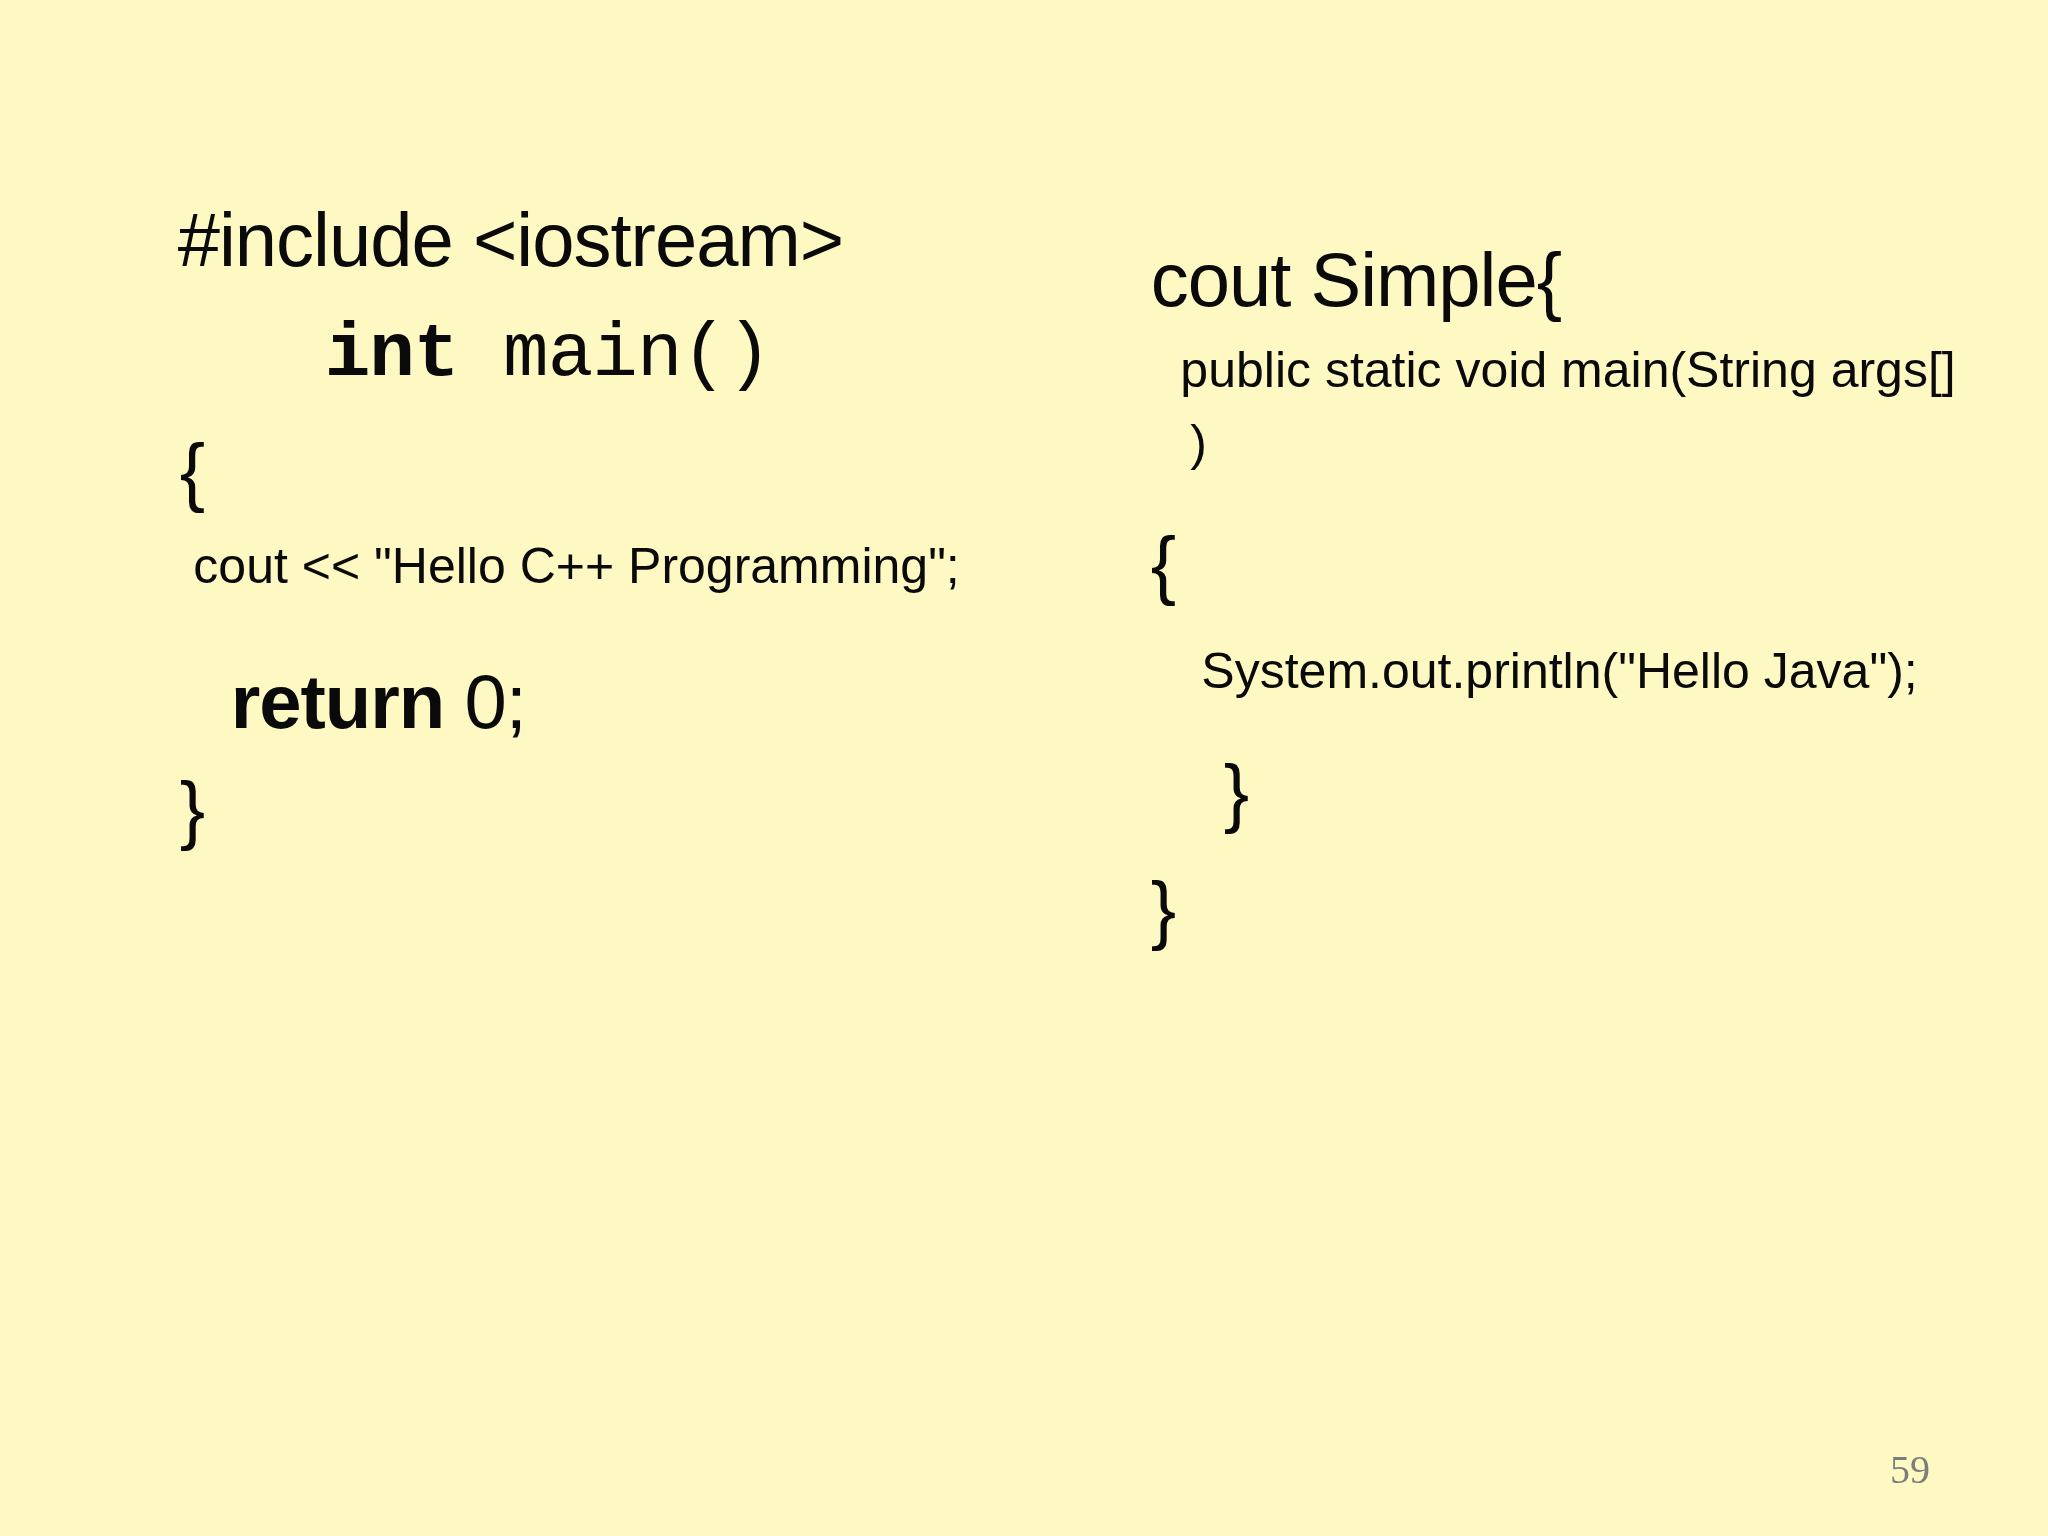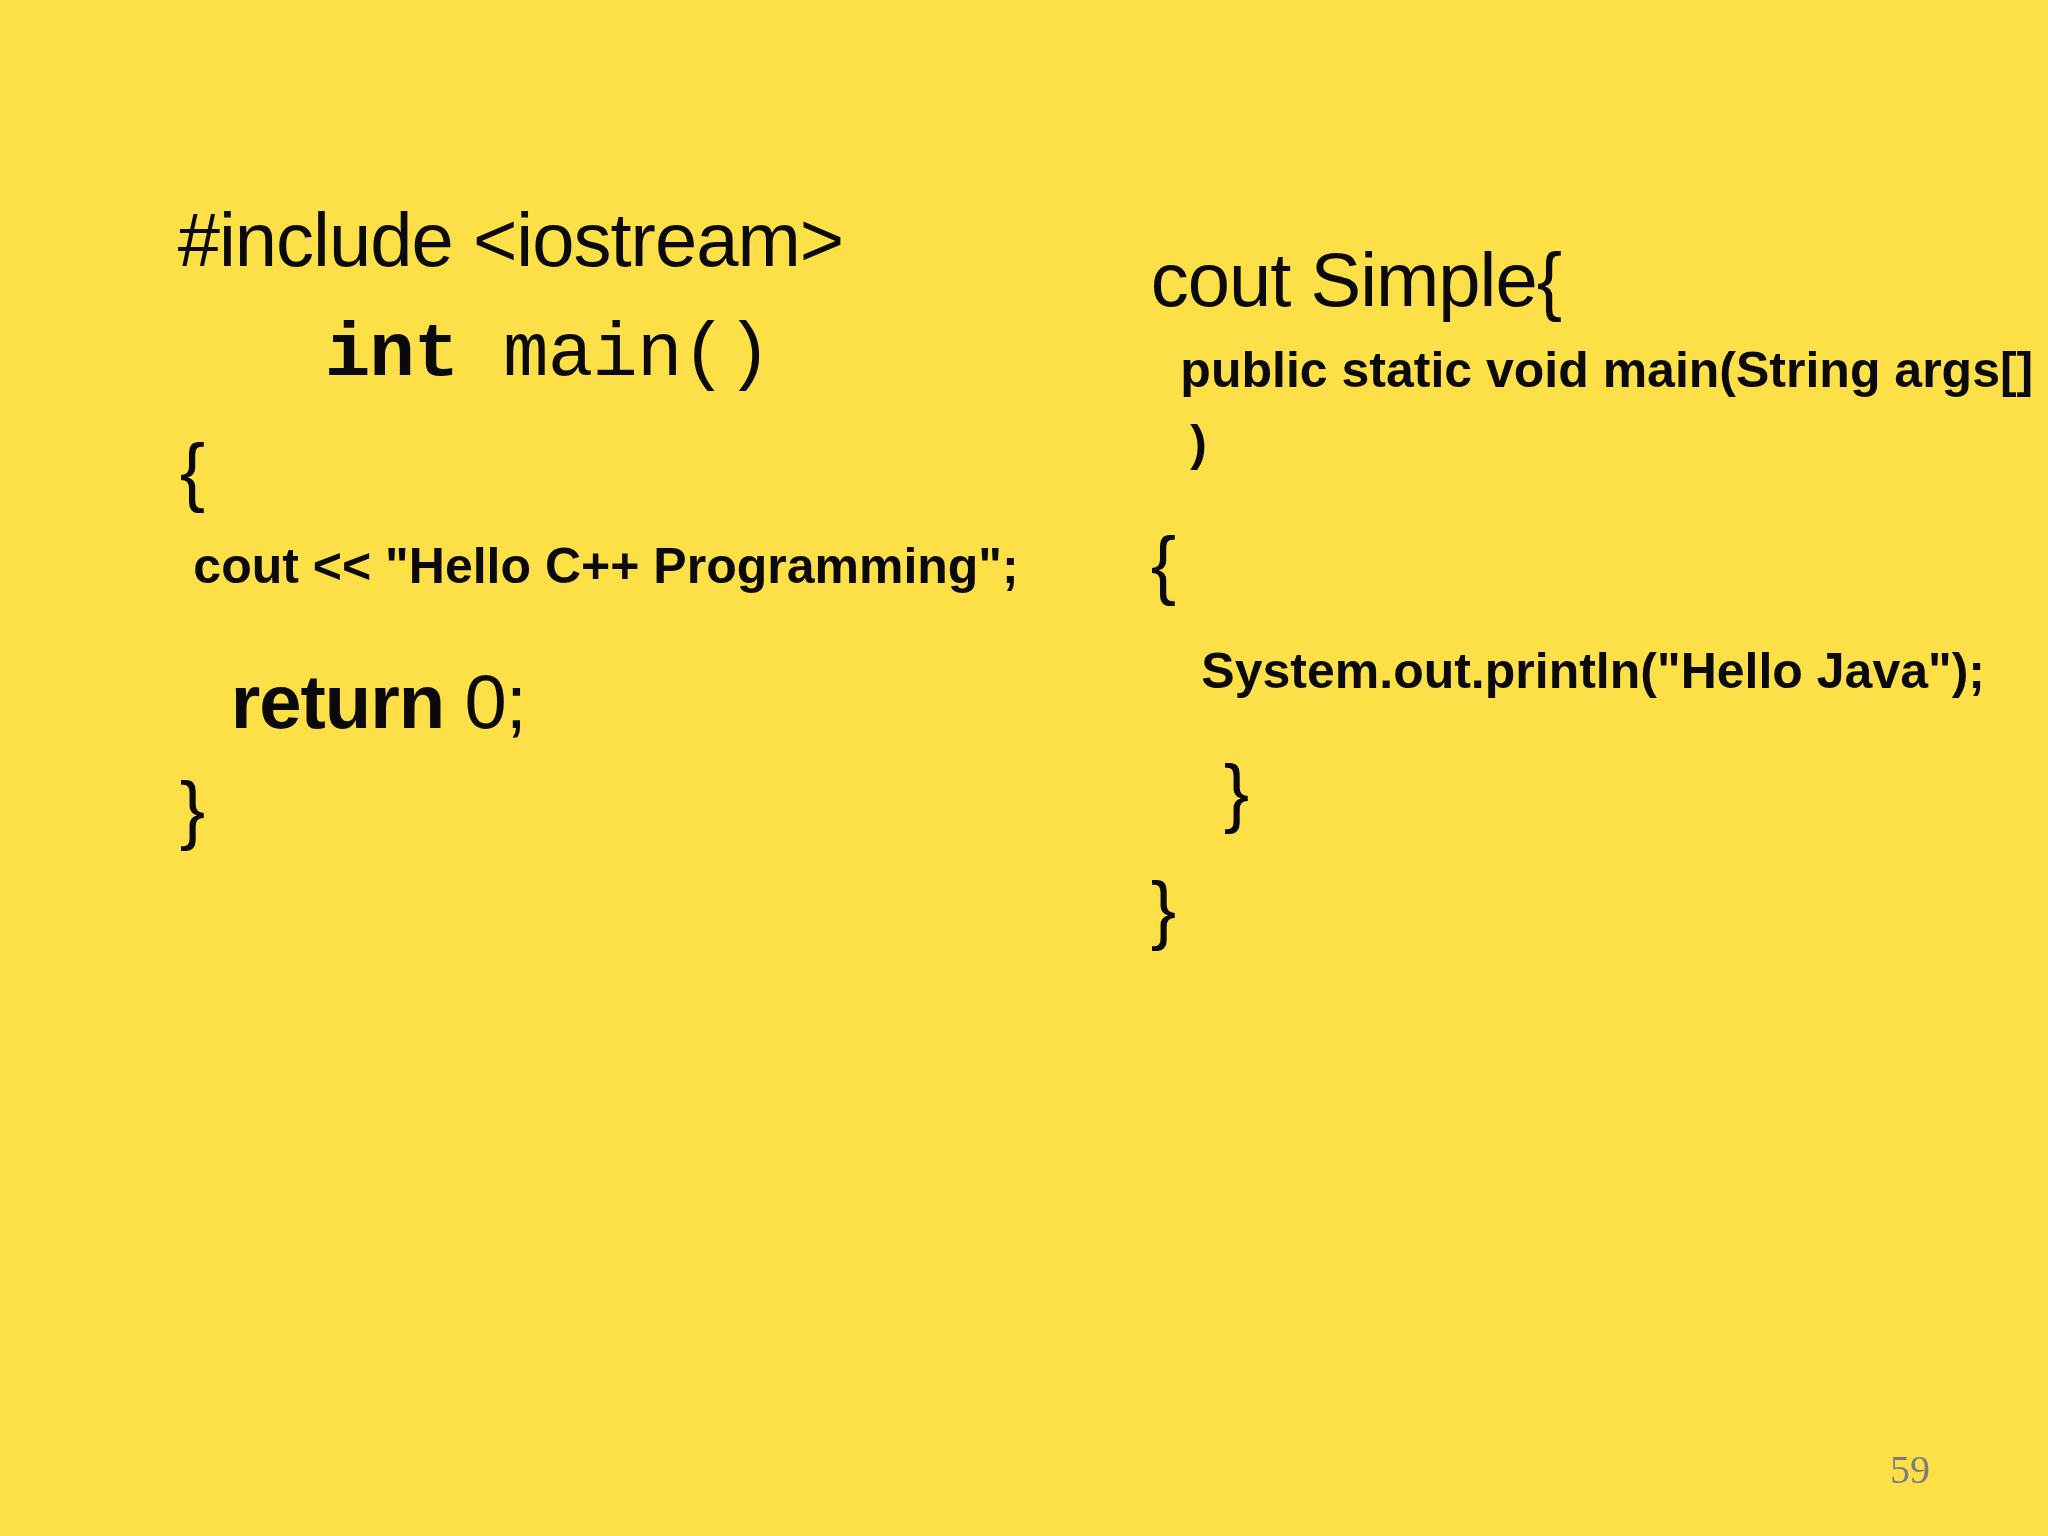--- a/index.html
+++ b/index.html
@@ -4,33 +4,33 @@
 <style>
   html, body {
     margin: 0;
     padding: 0;
     background: #ffffff;
   }
   .slide {
     position: relative;
     width: 2048px;
     height: 1536px;
-    background: #fde047;
+    background: #fef9c3;
     overflow: hidden;
     font-family: "Liberation Sans", "DejaVu Sans", sans-serif;
     color: #0a0a0a;
   }
   .code-line {
     position: absolute;
     line-height: 1;
     white-space: pre;
     letter-spacing: -1px;
   }
   .lg { font-size: 76px; }
-  .sm { font-size: 50px; letter-spacing: 0; font-weight: bold; }
+  .sm { font-size: 50px; letter-spacing: 0; }
   .kw { font-weight: bold; }
   .page-number {
     position: absolute;
     left: 1890px;
     top: 1450px;
     font-family: "Liberation Serif", "DejaVu Serif", serif;
     font-size: 40px;
     line-height: 1;
     color: #7d7d7d;
   }

